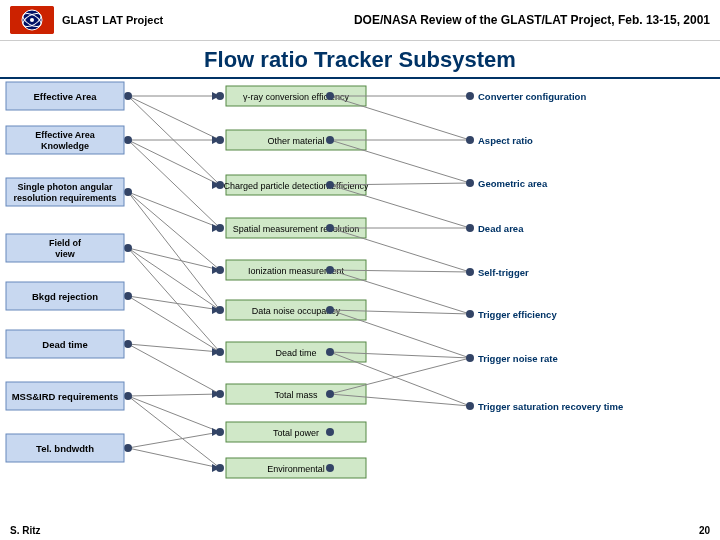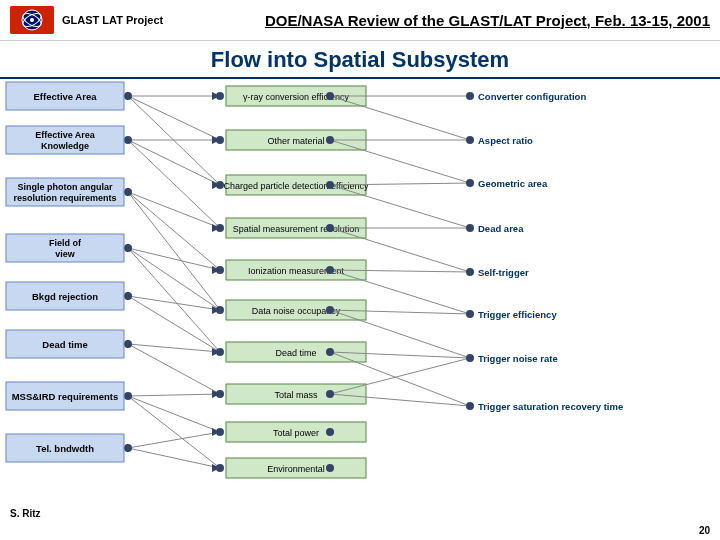--- a/index.html
+++ b/index.html
@@ -35,25 +35,24 @@
       font-weight: bold;
     }
 
     .header-title-left {
       font-size: 11px;
       font-weight: bold;
       color: #000;
     }
 
     .header-title-right {
-      font-size: 15px;
+      font-size: 12px;
       font-weight: bold;
       color: #000;
       margin-left: auto;
-      text-decoration: underline;
     }
 
     .main-title {
       text-align: center;
       font-size: 22px;
       font-weight: bold;
       color: #003366;
       padding: 6px 0 4px 0;
       border-bottom: 2px solid #003366;
     }
@@ -99,21 +98,21 @@
     .right-item {
       font-size: 10px;
       font-weight: bold;
       padding: 2px 0;
       color: #003366;
       text-align: left;
     }
 
     .footer {
       position: absolute;
-      bottom: 21px;
+      bottom: 4px;
       left: 10px;
       font-size: 10px;
       font-weight: bold;
       color: #000;
     }
 
     .footer-page {
       position: absolute;
       bottom: 4px;
       right: 10px;
@@ -137,21 +136,21 @@
       <circle cx="22" cy="14" r="10" fill="#001166" stroke="#fff" stroke-width="1"></circle>
       <ellipse cx="22" cy="14" rx="10" ry="5" fill="none" stroke="#fff" stroke-width="1" transform="rotate(-30,22,14)"></ellipse>
       <ellipse cx="22" cy="14" rx="10" ry="5" fill="none" stroke="#fff" stroke-width="1" transform="rotate(30,22,14)"></ellipse>
       <circle cx="22" cy="14" r="2" fill="#fff"></circle>
     </svg>
   </div>
   <span class="header-title-left">GLAST LAT Project</span>
   <span class="header-title-right">DOE/NASA Review of the GLAST/LAT Project, Feb. 13-15, 2001</span>
 </div>
 
-<div class="main-title">Flow into Spatial Subsystem</div>
+<div class="main-title">Flow ratio Tracker Subsystem</div>
 
 <div class="content">
 
   <div class="left-col" id="left-col" style="visibility: hidden;">
   <div class="left-item">Effective Area</div>
       <div class="left-item">Effective Area Knowledge</div>
       <div class="left-item">Single photon angular resolution requirements</div>
       <div class="left-item">Field of view</div>
       <div class="left-item">Bkgd rejection</div>
       <div class="left-item">Dead time</div>

